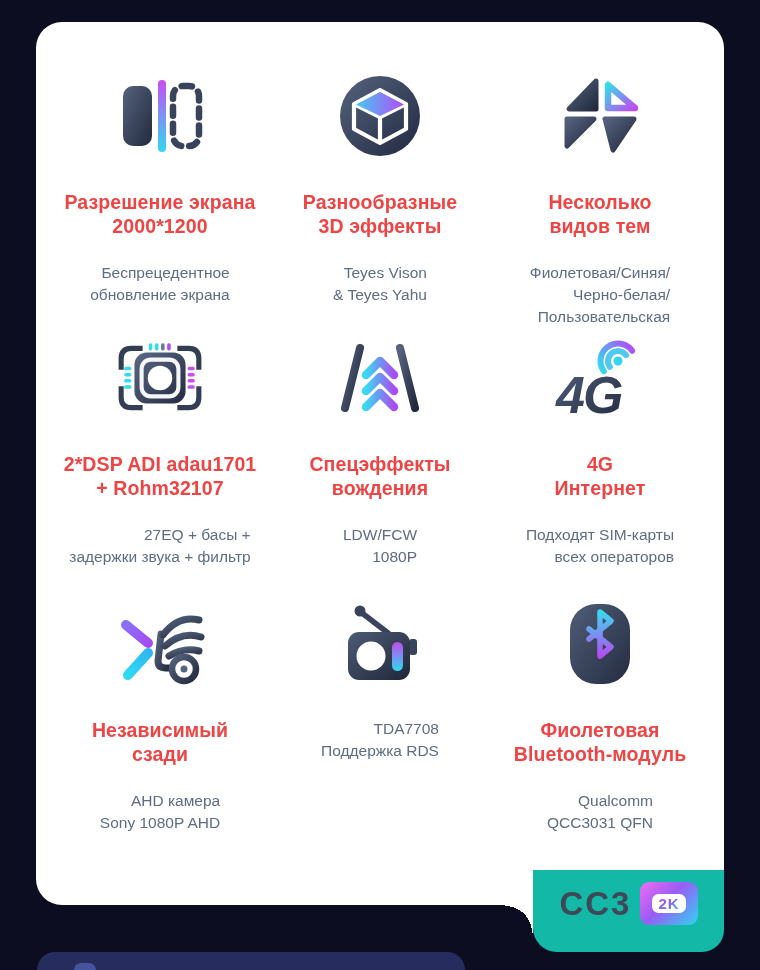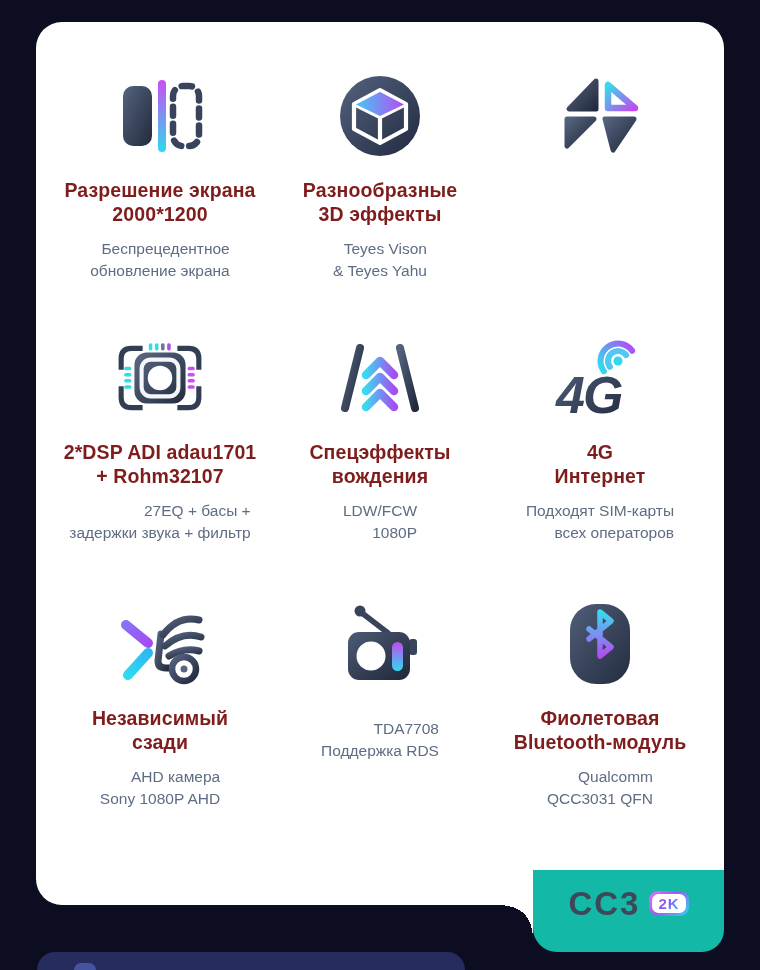--- a/index.html
+++ b/index.html
@@ -13,42 +13,42 @@
     background:#ffffff;border-radius:26px;
   }
   .grid{
     display:grid;grid-template-columns:repeat(3,1fr);
     grid-template-rows:262px 266px auto;
     padding:48px 14px 0;box-sizing:border-box;height:100%;
   }
   .cell{display:flex;flex-direction:column;align-items:center;text-align:center}
   .icon-box{height:92px;display:flex;align-items:center;justify-content:center;margin-bottom:16px}
   .title{
-    margin:0;font-size:19.5px;line-height:1.24;font-weight:700;
-    color:#7f1d1d;white-space:pre-line;letter-spacing:.1px;
+    margin:12px;font-size:19.5px;line-height:1.24;font-weight:700;
+    color:#ef4444;white-space:pre-line;letter-spacing:.1px;
   }
   .subtitle{
     margin:12px 0 0;font-size:15.5px;line-height:1.42;
     color:#5e6d84;white-space:pre-line;text-align:right;
   }
   
   .tab{
     position:absolute;left:533px;top:870px;width:191px;height:82px;
     background:#14b8a6;border-radius:0 0 22px 24px;
     display:flex;align-items:center;justify-content:center;
     padding-bottom:15px;box-sizing:border-box;
   }
   .fillet{
     position:absolute;left:505px;top:905px;width:28px;height:28px;
     background:radial-gradient(circle at 0 100%, rgba(12,13,33,0) 27px, #ffffff 27px);
   }
   .logo{display:flex;align-items:center;gap:9px}
   .cc3{font-size:33px;font-weight:800;color:#3e4858;letter-spacing:2px;line-height:1}
   .badge{
-    display:inline-flex;padding:3px;border-radius:9px;
+    display:inline-flex;padding:12px;border-radius:9px;
     background:linear-gradient(135deg,#ef6ef2 0%,#9a5cf5 45%,#2fd4f2 100%);
   }
   .badge-inner{
     background:#ffffff;border-radius:6.5px;padding:1px 6px;
     display:flex;align-items:center;justify-content:center;
   }
   .badge-text{
     font-size:15px;font-weight:800;letter-spacing:1px;
     background:linear-gradient(135deg,#c14bf0,#7d5cf6,#2fd4f2);
     -webkit-background-clip:text;background-clip:text;color:transparent;
@@ -132,20 +132,25 @@
               <stop offset="0" stop-color="#35dbe8"></stop>
                 <stop offset="1" stop-color="#c14bf0"></stop>
             </linearGradient>
           </defs>
           <path d="M14 38 L41 38 L41 10 Z" fill="url(#s3)" stroke="url(#s3)" stroke-width="5" stroke-linejoin="round"></path>
           <path d="M53 14 L53 37 L80 37 Z" fill="none" stroke="url(#a3)" stroke-width="6.5" stroke-linejoin="round"></path>
           <path d="M12 48 L39 48 L12 75 Z" fill="url(#s3)" stroke="url(#s3)" stroke-width="5" stroke-linejoin="round"></path>
           <path d="M50 48 L79 48 L58 79 Z" fill="url(#s3)" stroke="url(#s3)" stroke-width="5" stroke-linejoin="round"></path>
         </svg>
       </div>
+      <h3 class="title">Несколько
+видов тем</h3>
+      <p class="subtitle">Фиолетовая/Синяя/
+Черно-белая/
+Пользовательская</p>
     </div>
 
     <div class="cell">
       <div class="icon-box">
         <svg width="92" height="74" viewBox="0 0 90 72">
           <defs>
             <linearGradient id="s4" x1="0" y1="0" x2="1" y2="1">
               <stop offset="0" stop-color="#5b6a85"></stop>
                 <stop offset="1" stop-color="#232b3f"></stop>
             </linearGradient>

